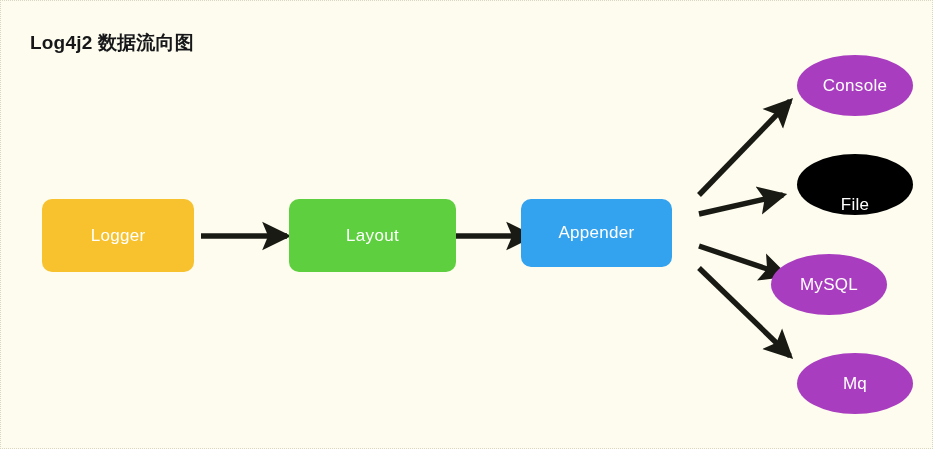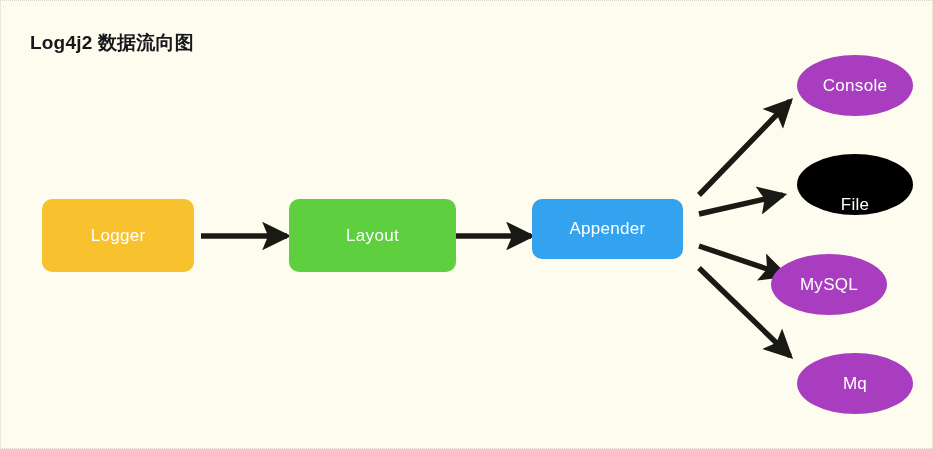--- a/index.html
+++ b/index.html
@@ -86,21 +86,21 @@
       </g>
   </svg>
 
   <div id="node-layer">
       <div class="node rect" style="left: 41px; top: 198px; width: 152px; height: 73px; background: rgb(247, 194, 46); color: rgb(255, 255, 255);">
         <span class="node-label">Logger</span>
       </div>
       <div class="node rect" style="left: 288px; top: 198px; width: 167px; height: 73px; background: rgb(94, 208, 63); color: rgb(255, 255, 255);">
         <span class="node-label">Layout</span>
       </div>
-      <div class="node rect" style="left: 531px; top: 198px; width: 151px; height: 60px; background: rgb(52, 163, 239); color: rgb(255, 255, 255);">
+      <div class="node rect" style="left: 520px; top: 198px; width: 151px; height: 68px; background: rgb(52, 163, 239); color: rgb(255, 255, 255);">
         <span class="node-label">Appender</span>
       </div>
       <div class="node ellipse" style="left: 796px; top: 54px; width: 116px; height: 61px; background: rgb(169, 61, 191); color: rgb(255, 255, 255);">
         <span class="node-label">Console</span>
       </div>
       <div class="node ellipse" style="left: 796px; top: 153px; width: 116px; height: 61px; background: #000000; color: rgb(255, 255, 255); align-items: flex-end;">
         <span class="node-label">File</span>
       </div>
       <div class="node ellipse" style="left: 770px; top: 253px; width: 116px; height: 61px; background: rgb(169, 61, 191); color: rgb(255, 255, 255);">
         <span class="node-label">MySQL</span>

